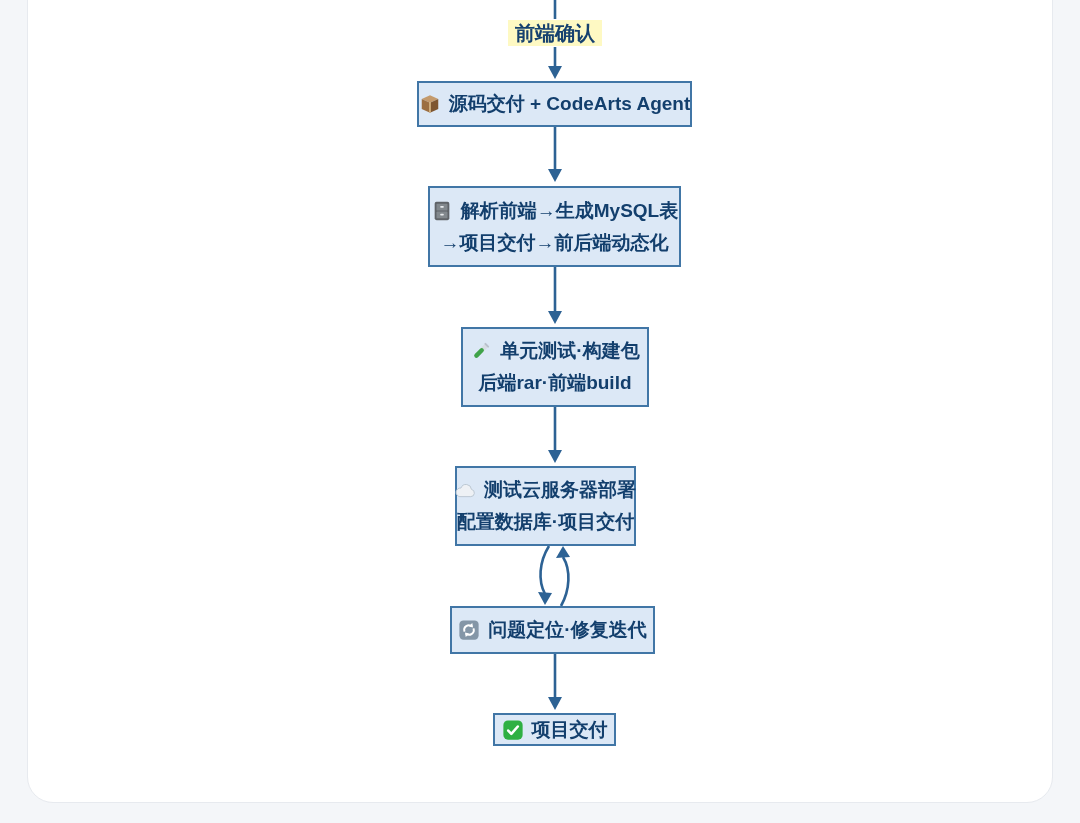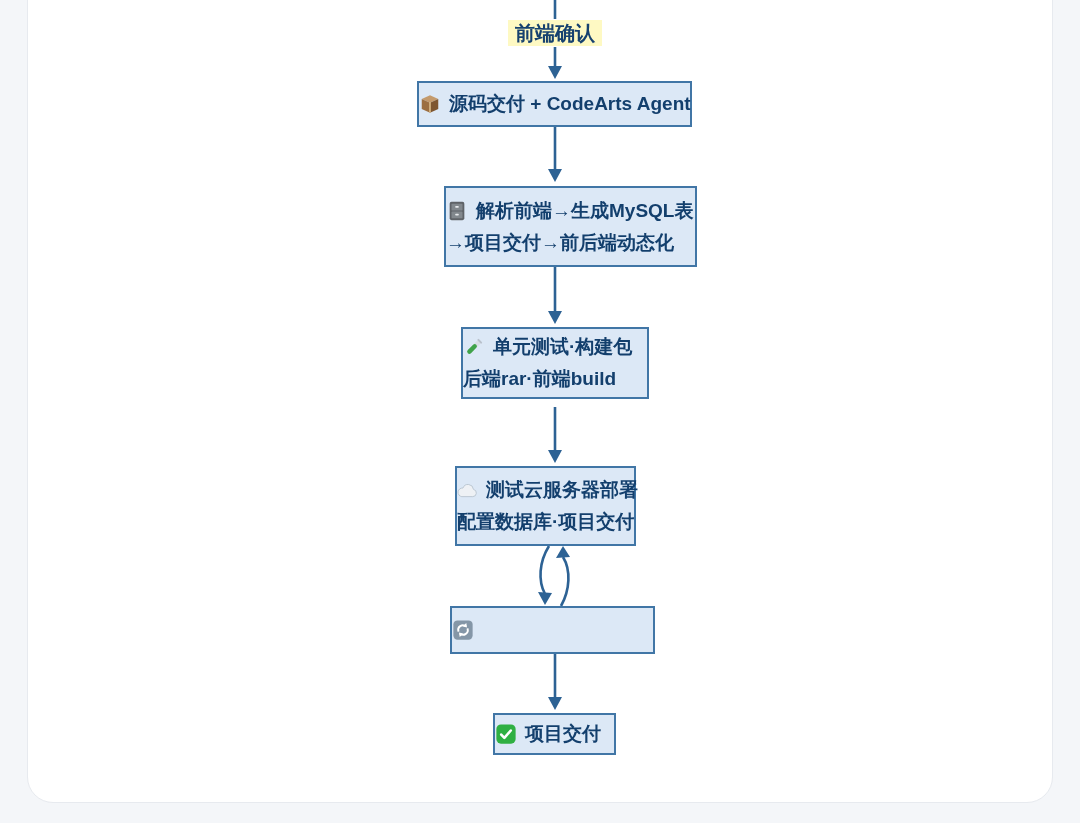--- a/index.html
+++ b/index.html
@@ -40,40 +40,40 @@
   .node {
     position: absolute;
     box-sizing: border-box;
     background: #dce8f6;
     border: 2px solid #4176a6;
     color: #133f6d;
     font-weight: 700;
     font-size: 19px;
     display: flex;
     flex-direction: column;
-    align-items: flex-start;
+    align-items: center;
     justify-content: center;
     z-index: 3;
   }
   .node .row {
     display: flex;
     align-items: center;
     justify-content: center;
     gap: 8px;
     white-space: nowrap;
     line-height: 32px;
   }
   .icon { display: inline-flex; align-items: center; }
 
   .n1 { left: 417px; top:  81px; width: 275px; height: 46px; }
-  .n2 { left: 428px; top: 186px; width: 253px; height: 81px; margin-left: 16px; }
-  .n3 { left: 461px; top: 327px; width: 188px; height: 72px; }
+  .n2 { left: 428px; top: 186px; width: 253px; height: 81px; }
+  .n3 { left: 461px; top: 327px; width: 188px; height: 80px; }
   .n4 { left: 455px; top: 466px; width: 181px; height: 80px; }
   .n5 { left: 450px; top: 606px; width: 205px; height: 48px; }
-  .n6 { left: 493px; top: 713px; width: 123px; height: 42px; }
+  .n6 { left: 493px; top: 713px; width: 123px; height: 33px; }
 </style>
 </head>
 <body>
 
 <div class="stage">
 
   <div class="card"></div>
 
   <svg class="edges" width="1080" height="823" viewBox="0 0 1080 823">
     <g stroke="#2d6294" stroke-width="2.6" fill="none">
@@ -179,20 +179,21 @@
     <div class="row">
       <span class="icon">
         <svg width="22" height="22" viewBox="0 0 24 24">
           <rect x="1.5" y="1.5" width="21" height="21" rx="4.5" fill="#8496a7"></rect>
           <path d="M7.2,13.8 a5,5 0 0 1 8,-5.6" fill="none" stroke="#ffffff" stroke-width="2.1"></path>
           <polygon points="15.6,4.4 16.4,9.4 11.6,8.0" fill="#ffffff"></polygon>
           <path d="M16.8,10.2 a5,5 0 0 1 -8,5.6" fill="none" stroke="#ffffff" stroke-width="2.1"></path>
           <polygon points="8.4,19.6 7.6,14.6 12.4,16.0" fill="#ffffff"></polygon>
         </svg>
       </span>
+      <span>问题定位·修复迭代</span>
     </div>
   </div>
 
   <div class="node n6">
     <div class="row">
       <span class="icon">
         <svg width="22" height="22" viewBox="0 0 24 24">
           <rect x="1.5" y="1.5" width="21" height="21" rx="5" fill="#2fb043"></rect>
           <path d="M6.8,12.6 l3.4,3.6 l7,-8" fill="none" stroke="#ffffff" stroke-width="2.8" stroke-linecap="round" stroke-linejoin="round"></path>
         </svg>

